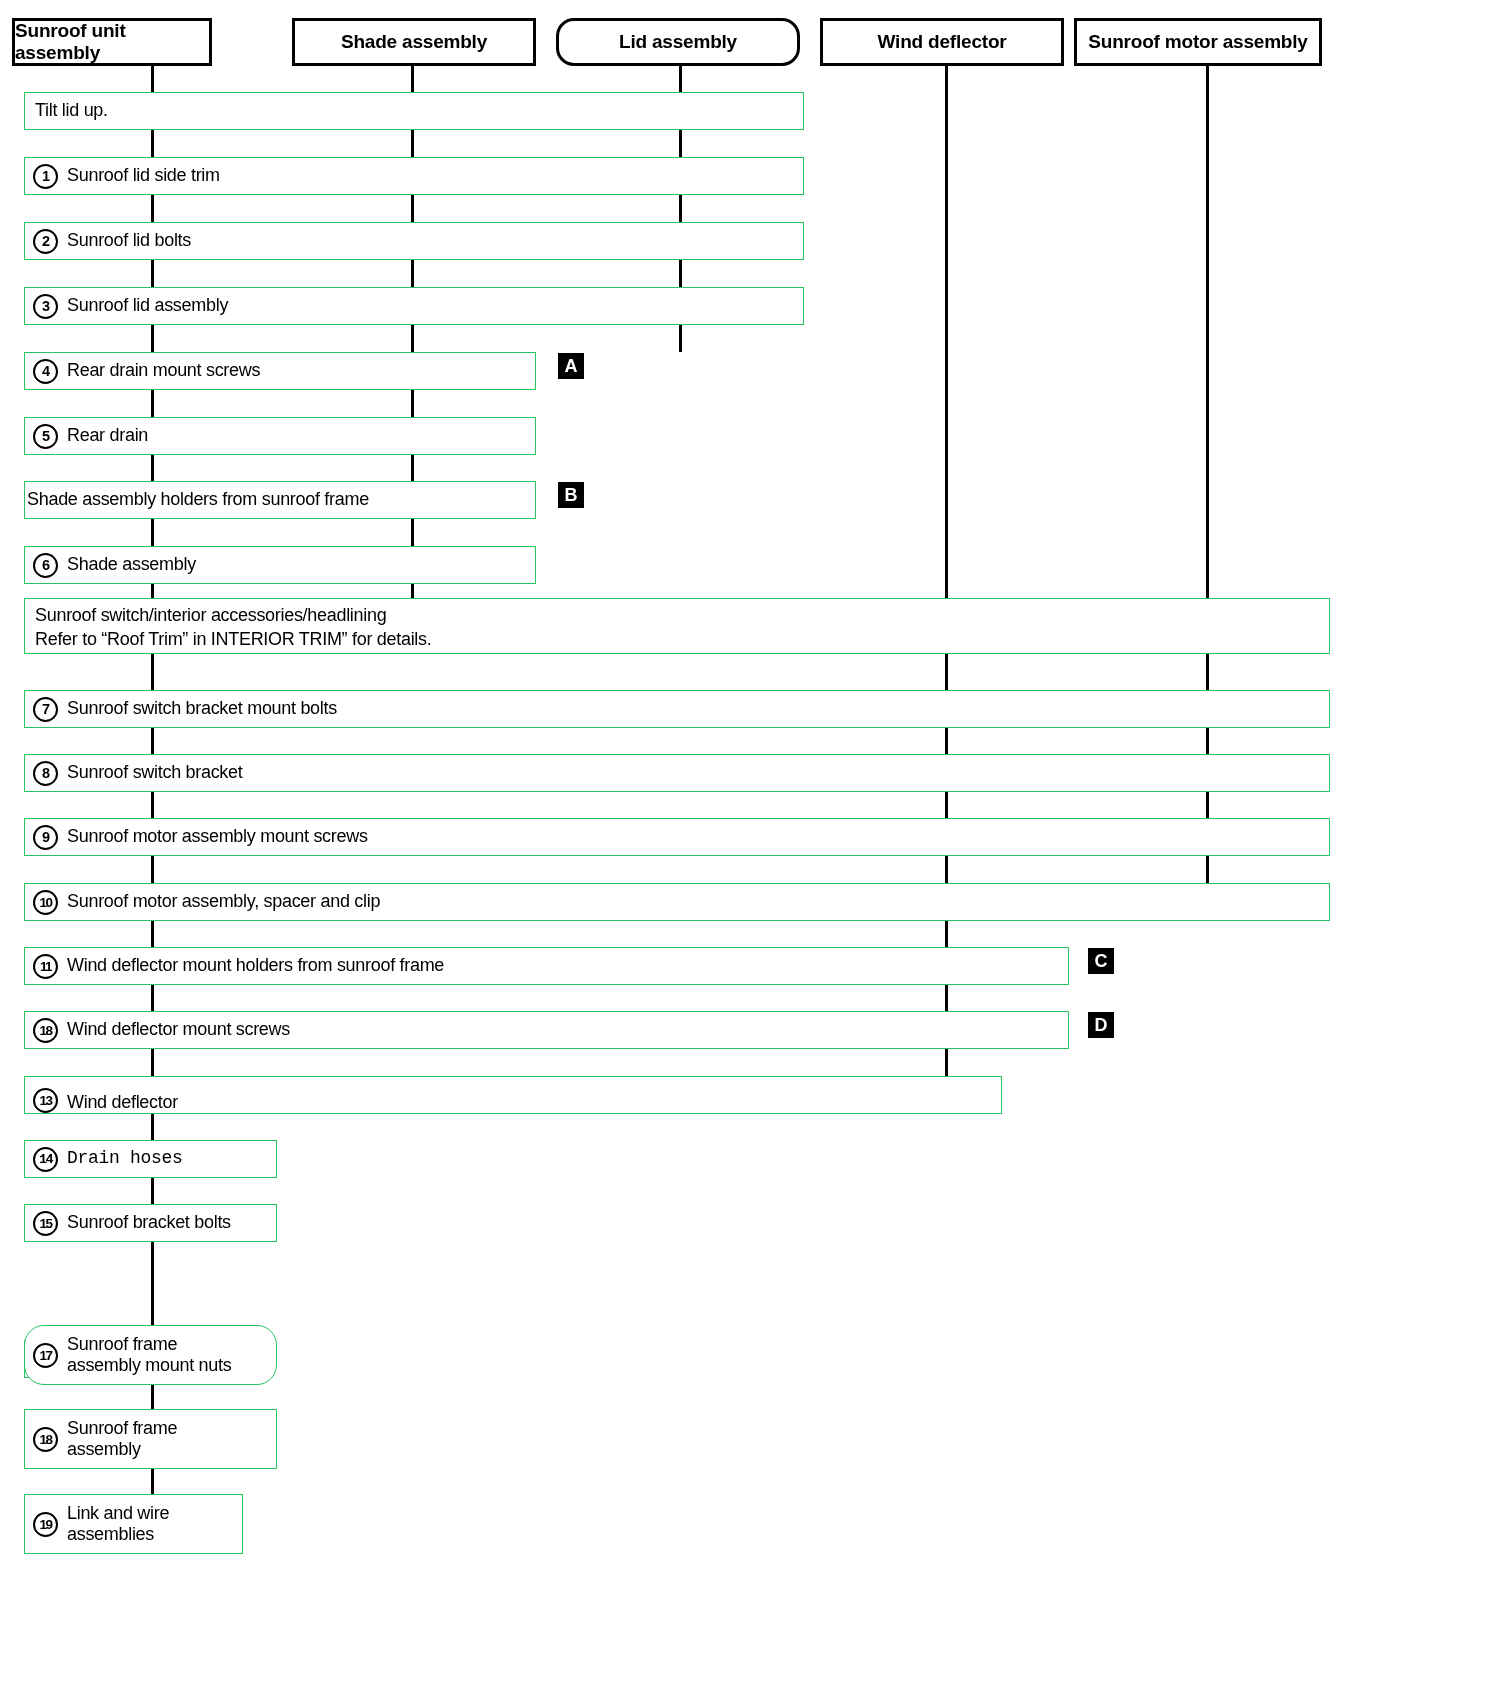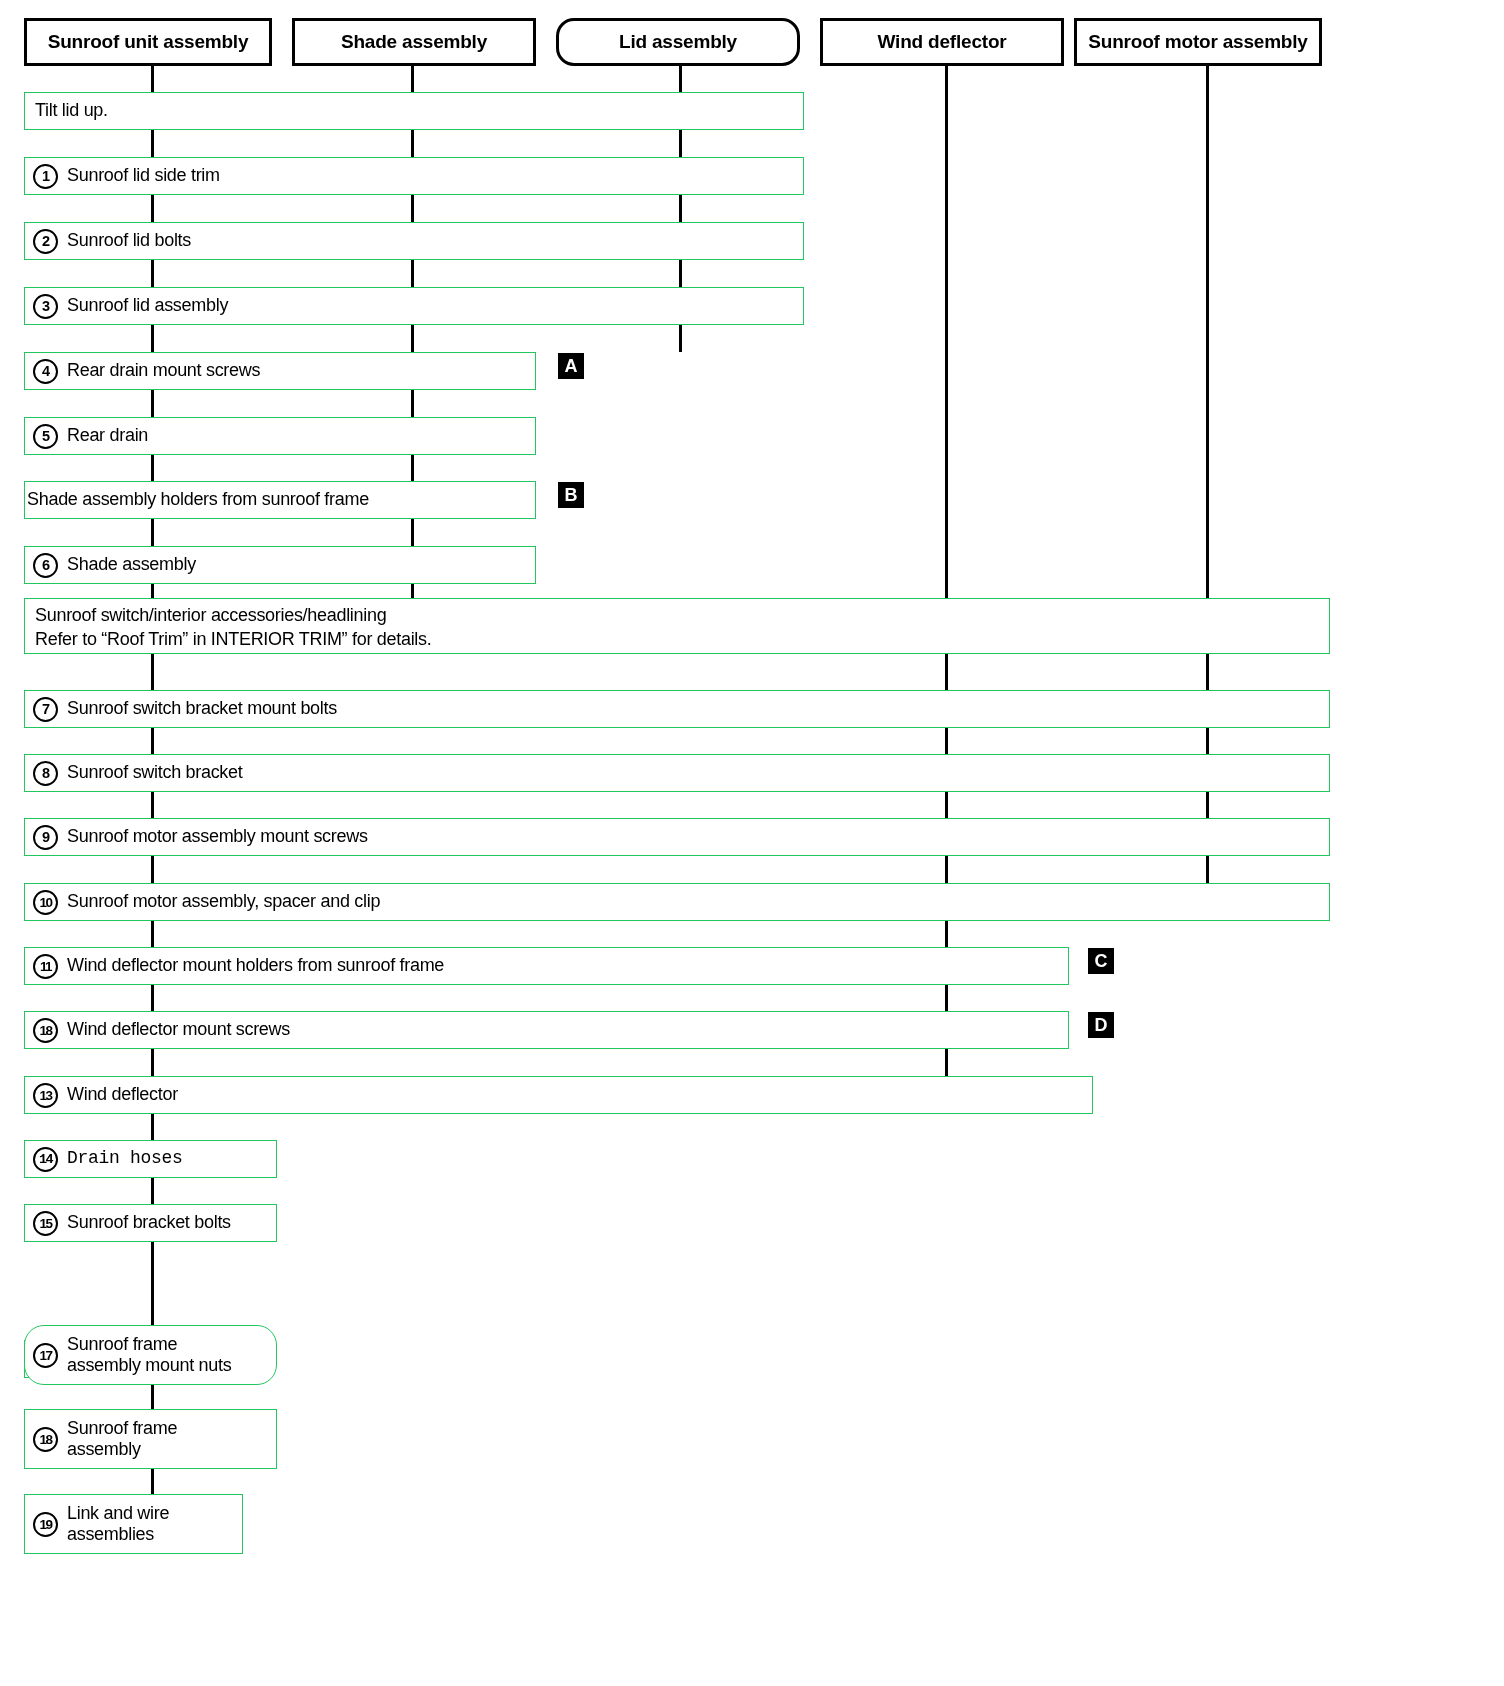--- a/index.html
+++ b/index.html
@@ -109,21 +109,21 @@
 </style>
 </head>
 <body>
 
 <div id="diagram">
     <div class="lifeline" style="left: 151px; top: 66px; height: 1488px;"></div>
     <div class="lifeline" style="left: 411px; top: 66px; height: 532px;"></div>
     <div class="lifeline" style="left: 679px; top: 66px; height: 286px;"></div>
     <div class="lifeline" style="left: 945px; top: 66px; height: 1010px;"></div>
     <div class="lifeline" style="left: 1206px; top: 66px; height: 855px;"></div>
-    <div class="col-header" style="left: 24px; top: 18px; width: 248px; height: 48px;">
+    <div class="col-header" style="left: 12px; top: 18px; width: 200px; height: 48px;">
       <span>Sunroof unit assembly</span>
     </div>
     <div class="col-header" style="left: 292px; top: 18px; width: 244px; height: 48px;">
       <span>Shade assembly</span>
     </div>
     <div class="col-header" style="left: 556px; top: 18px; width: 244px; height: 48px; border-radius: 18px;">
       <span>Lid assembly</span>
     </div>
     <div class="col-header" style="left: 820px; top: 18px; width: 244px; height: 48px;">
       <span>Wind deflector</span>
@@ -182,21 +182,21 @@
       <span class="txt">Sunroof motor assembly, spacer and clip</span>
     </div>
     <div class="step" style="left: 24px; top: 947px; width: 1045px; height: 38px;">
       <span class="num wide">11</span>
       <span class="txt">Wind deflector mount holders from sunroof frame</span>
     </div>
     <div class="step" style="left: 24px; top: 1011px; width: 1045px; height: 38px;">
       <span class="num wide">18</span>
       <span class="txt">Wind deflector mount screws</span>
     </div>
-    <div class="step" style="left: 24px; top: 1076px; width: 1069px; height: 38px;">
+    <div class="step" style="left: 24px; top: 1076px; width: 978px; height: 38px; align-items: flex-end;">
       <span class="num wide">13</span>
       <span class="txt">Wind deflector</span>
     </div>
     <div class="step" style="left: 24px; top: 1140px; width: 253px; height: 38px; font-family: Liberation Mono, monospace;">
       <span class="num wide">14</span>
       <span class="txt">Drain hoses</span>
     </div>
     <div class="step" style="left: 24px; top: 1204px; width: 253px; height: 38px;">
       <span class="num wide">15</span>
       <span class="txt">Sunroof bracket bolts</span>

